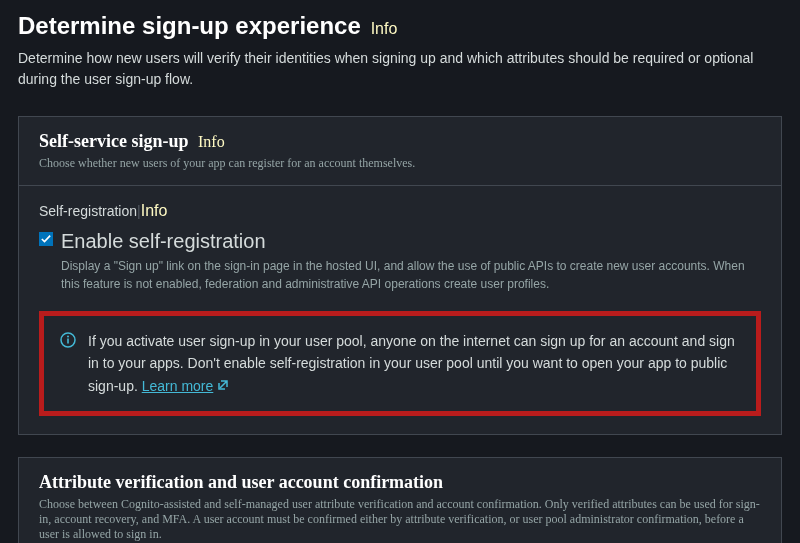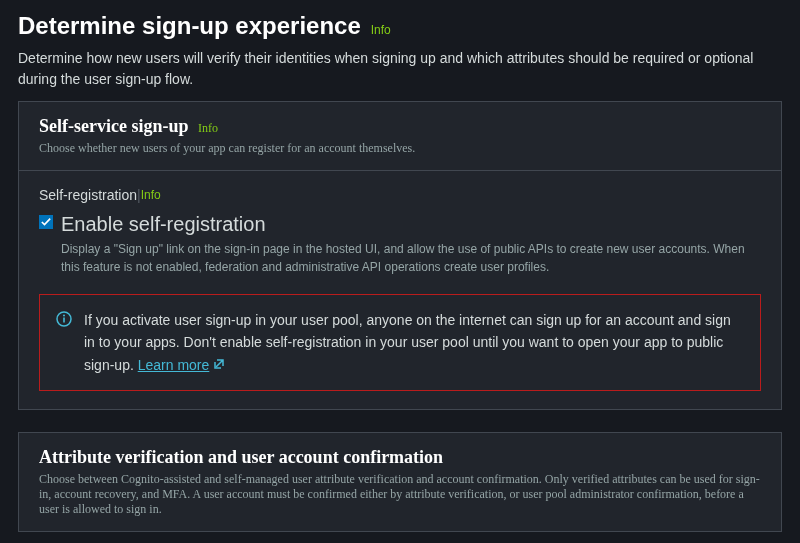--- a/index.html
+++ b/index.html
@@ -13,32 +13,32 @@
     overflow: hidden;
     padding: 12px 18px 0 18px;
   }
   .page-title {
     font-size: 24px;
     font-weight: 700;
     color: #ffffff;
     display: inline;
   }
   .info-link {
-    color: #84cc16;
-    font-size: 12px;
+    color: #fef9c3;
+    font-size: 16px;
     font-weight: 400;
     cursor: pointer;
     margin-left: 6px;
   }
   .page-subtitle {
     color: #d5dbdb;
     font-size: 14px;
     line-height: 1.5;
     margin-top: 8px;
-    margin-bottom: 11px;
+    margin-bottom: 26px;
     max-width: 740px;
   }
   .panel {
     background: #21252c;
     border: 1px solid #414750;
     margin-bottom: 22px;
     padding: 0;
   }
   .panel-header {
     padding: 14px 20px 14px 20px;
@@ -98,21 +98,21 @@
   }
   .checkbox-help {
     color: #95a5a6;
     font-size: 12px;
     line-height: 1.5;
     margin-top: 4px;
     margin-left: 22px;
     max-width: 700px;
   }
   .alert {
-    border: 1px solid #b91c1c;
+    border: 5px solid #b91c1c;
     background: transparent;
     padding: 14px 16px;
     margin-top: 18px;
     display: flex;
     gap: 12px;
     align-items: flex-start;
   }
   .alert-icon {
     flex-shrink: 0;
     margin-top: 2px;

